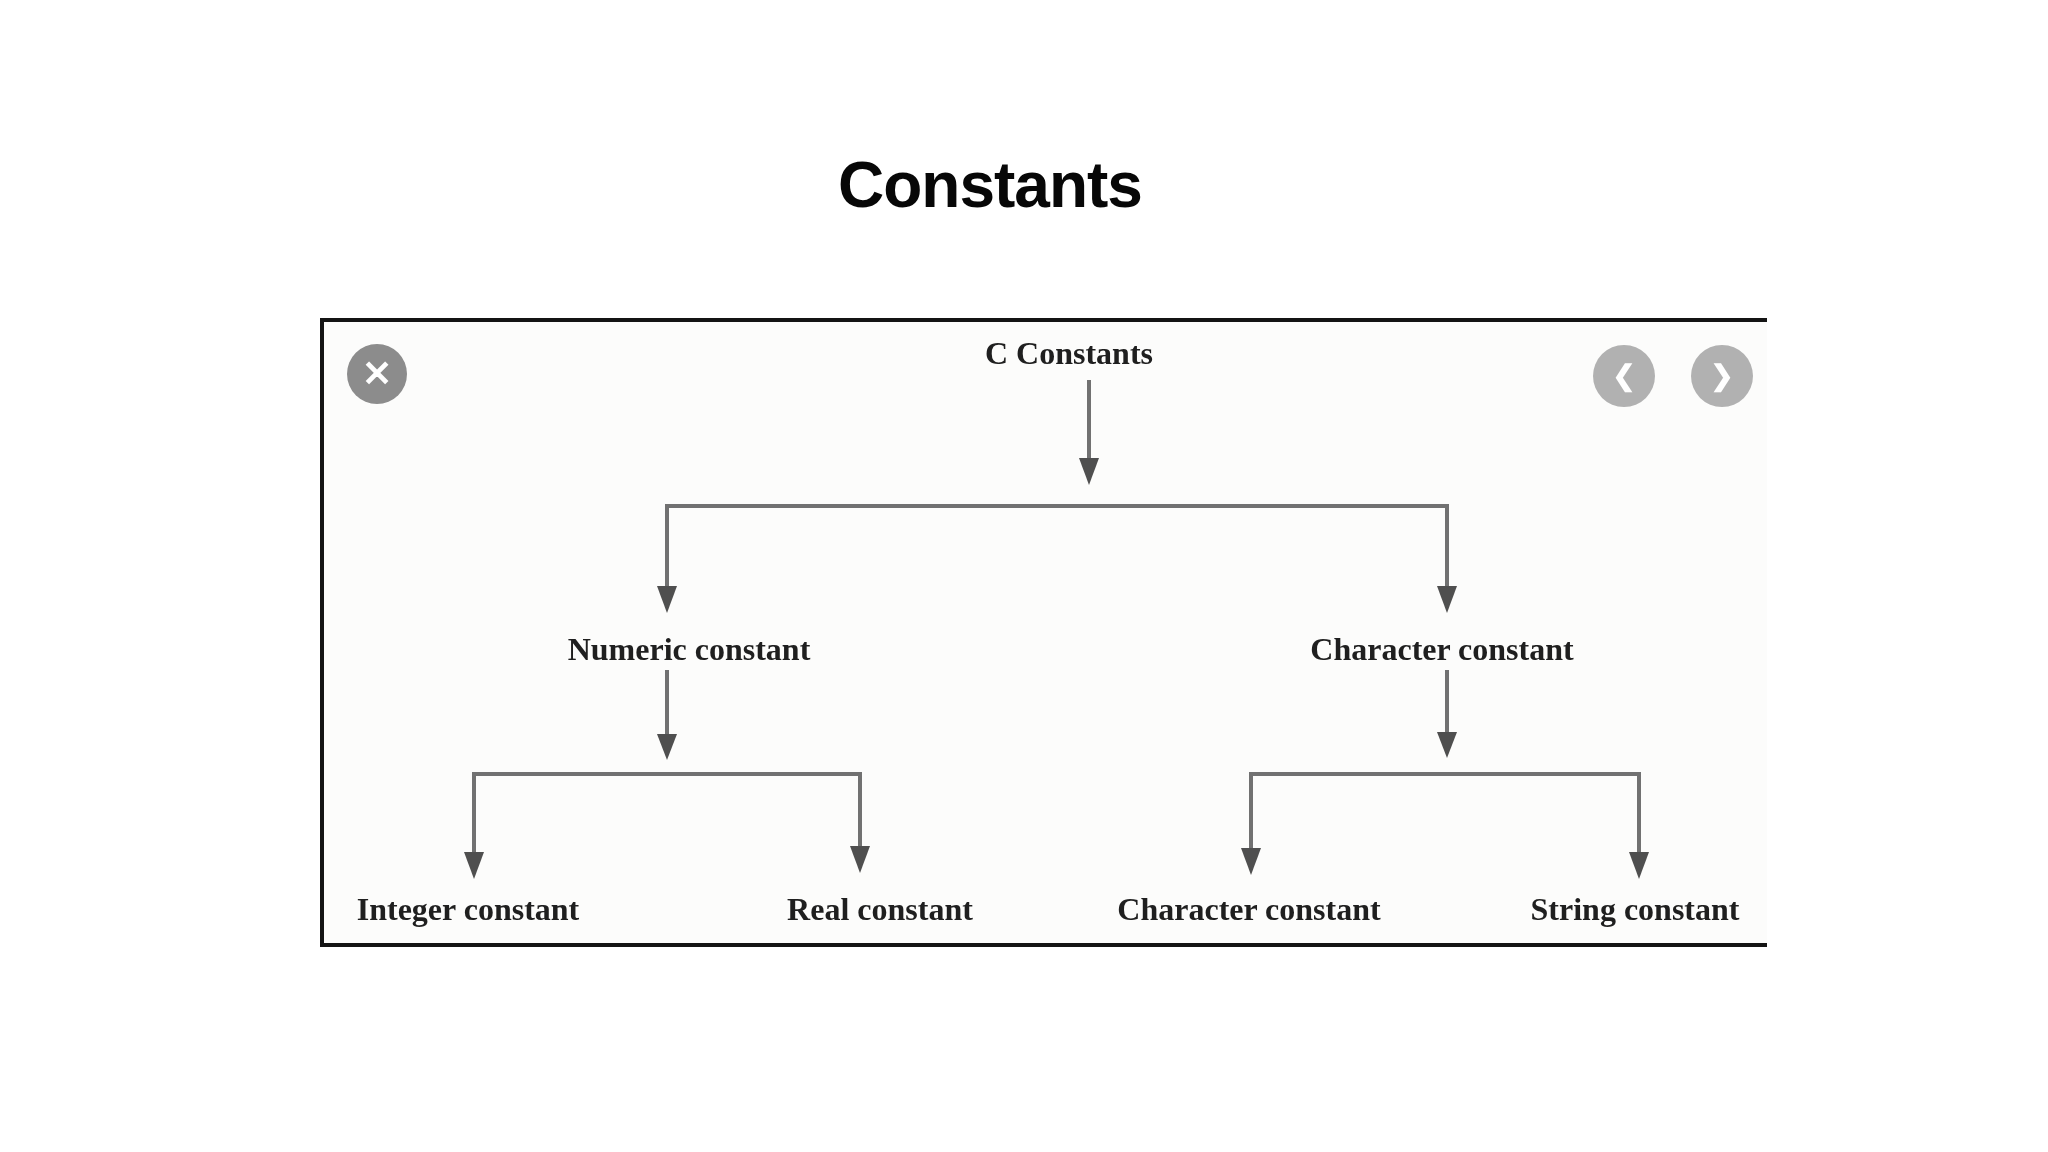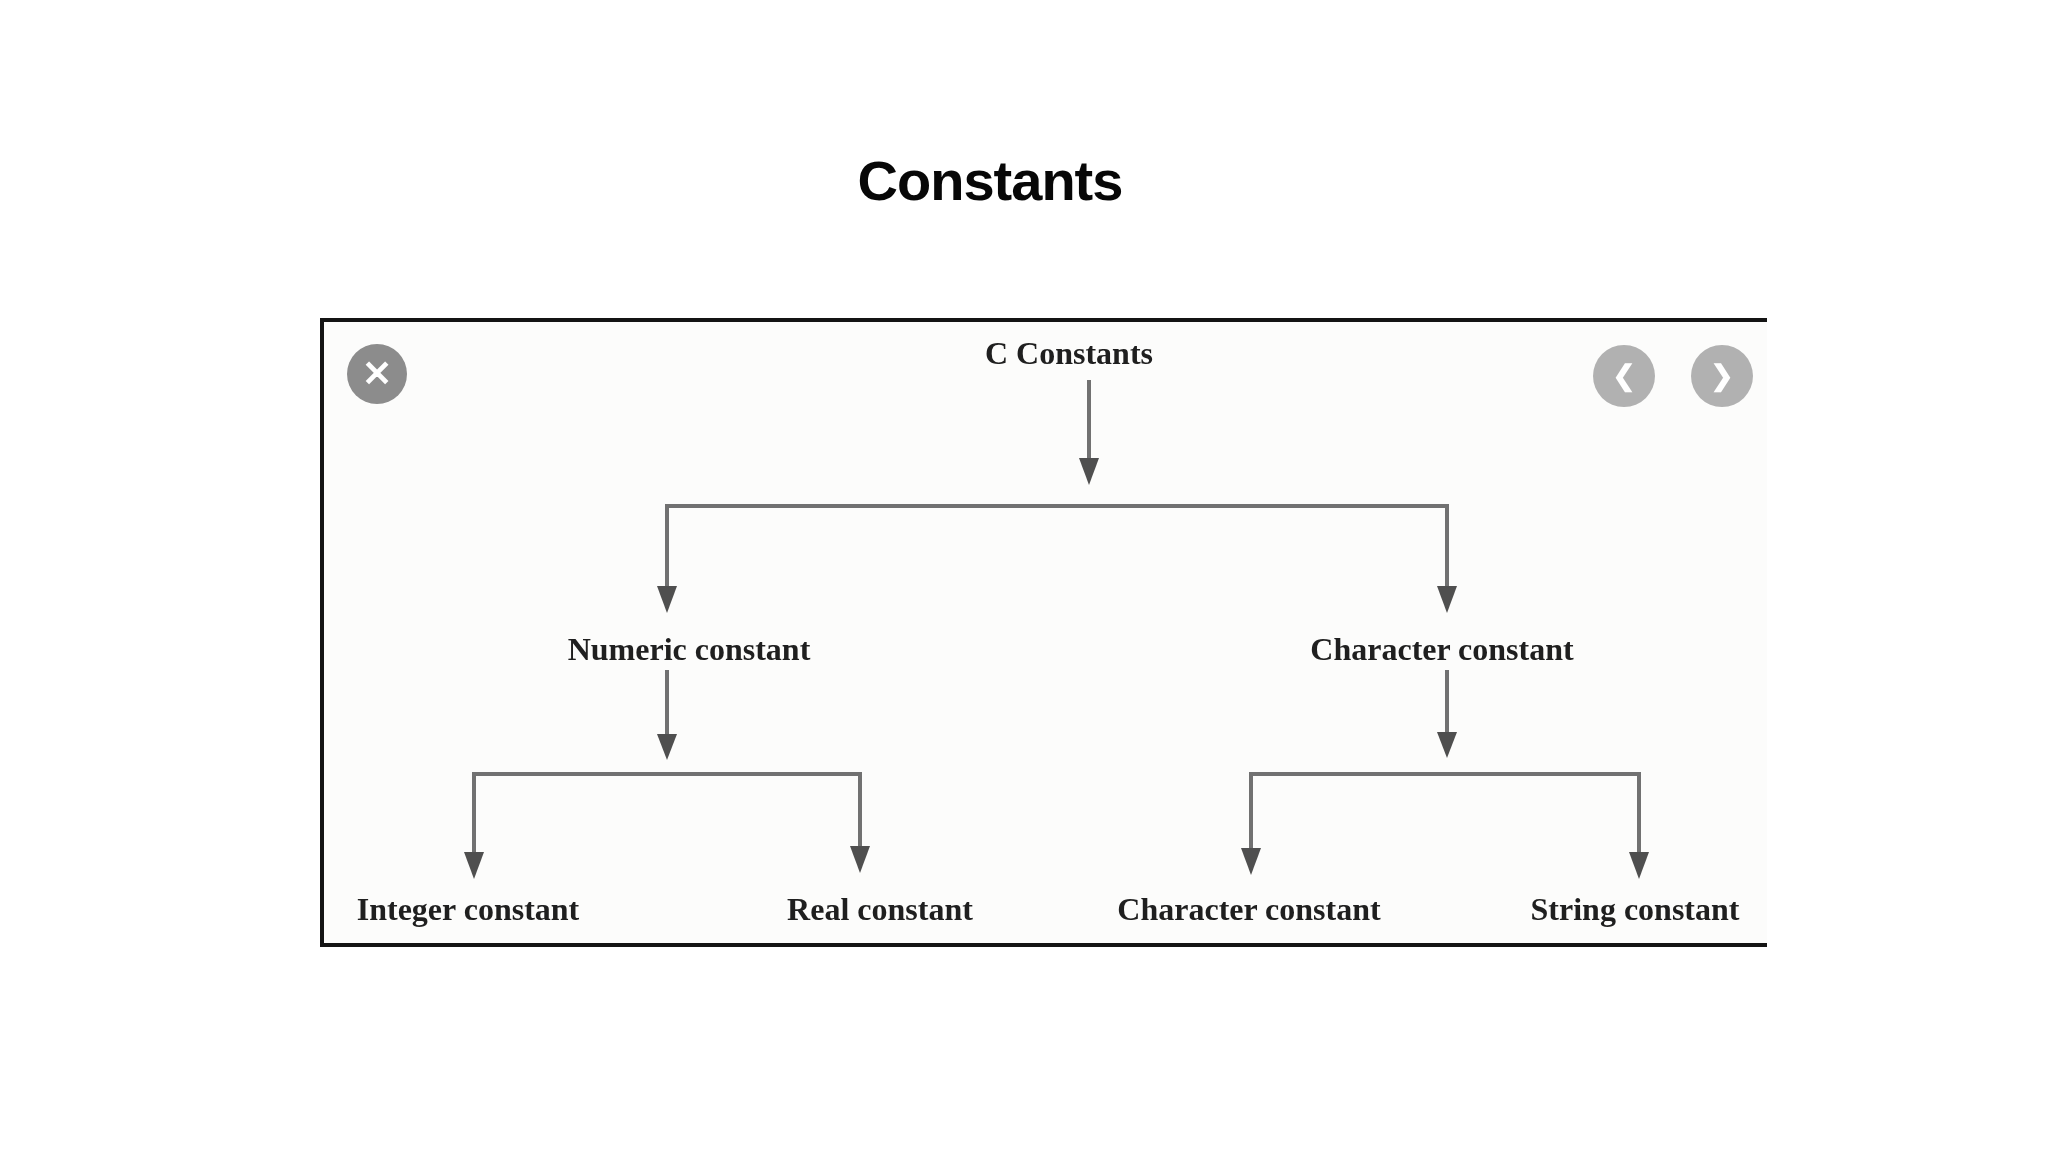--- a/index.html
+++ b/index.html
@@ -9,21 +9,21 @@
     font-family:"Liberation Sans", sans-serif;
     position:relative;
     overflow:hidden;
   }
   .title{
     position:absolute;
     top:148px;left:0;width:100%;
     box-sizing:border-box;
     padding-right:68px;
     text-align:center;
-    font-size:56px;
+    font-size:64px;
     font-weight:bold;
     letter-spacing:-1px;
     color:#070707;
     margin:0;
     font-family:"Liberation Sans", sans-serif;
   }
   .panel{
     position:absolute;
     left:320px;top:318px;
     width:1447px;height:629px;

